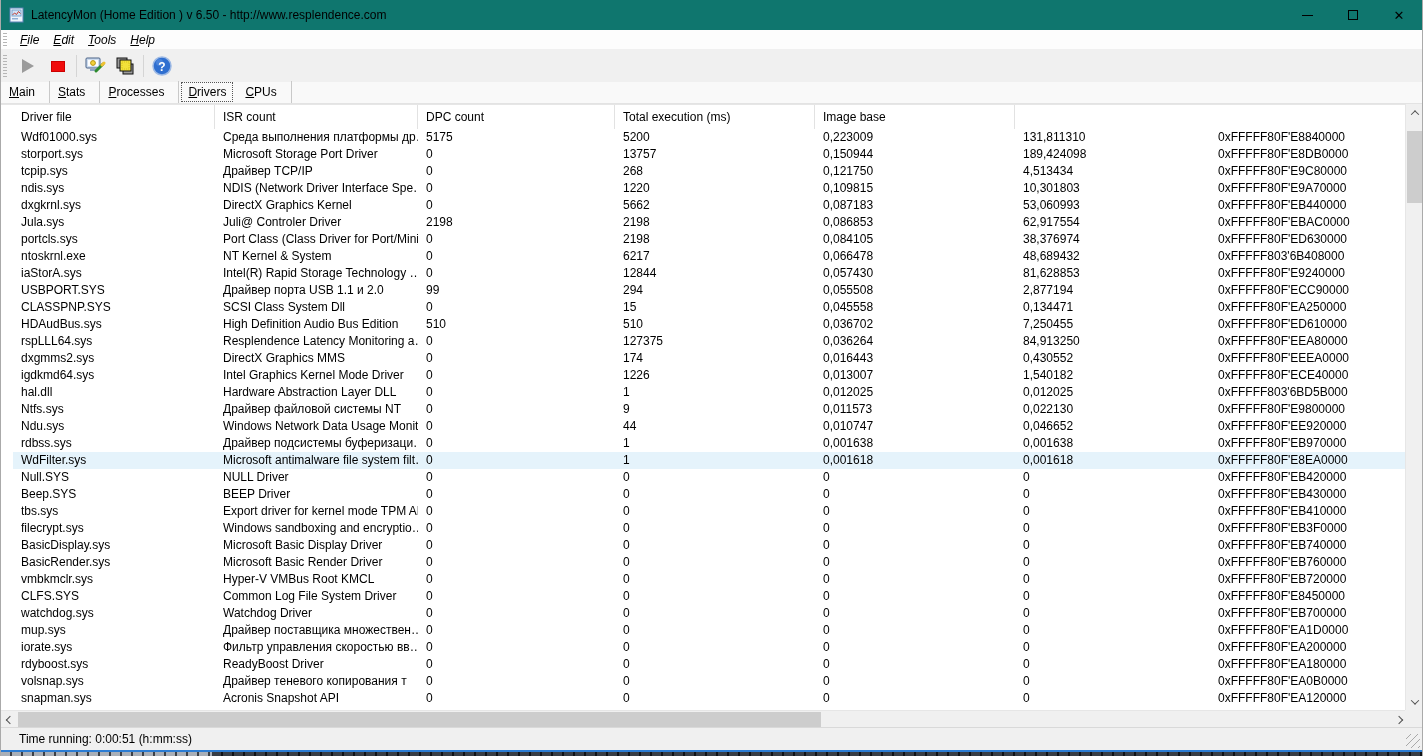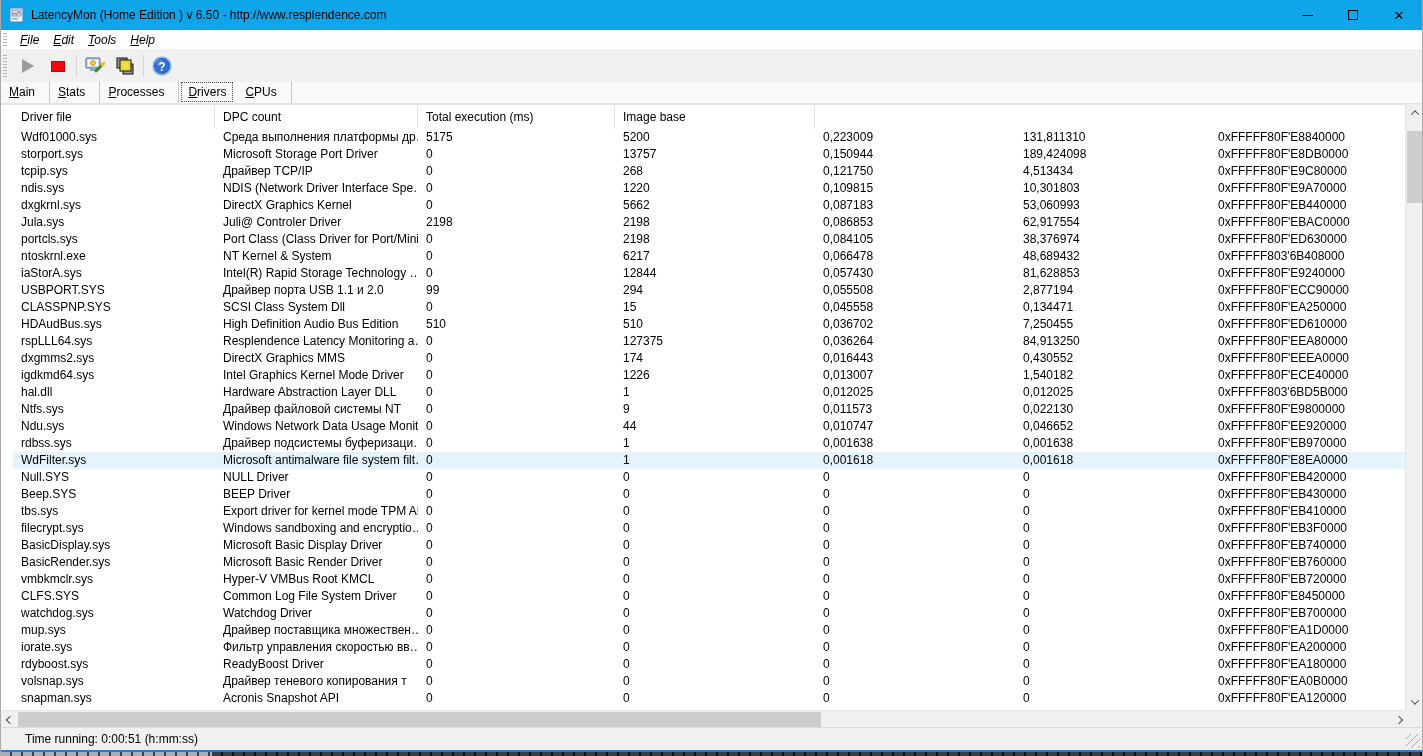--- a/index.html
+++ b/index.html
@@ -2,21 +2,21 @@
 <html><head>
 <meta charset="utf-8">
 <style>
   * { margin:0; padding:0; box-sizing:border-box; }
   html,body { width:1423px; height:756px; }
   body { font-family:"Liberation Sans", sans-serif; font-size:12px; color:#000; background:#fff; }
   .window { position:relative; width:1423px; height:756px; background:#fff; overflow:hidden;
             border-left:1px solid #aaa; border-right:1px solid #aaa; }
 
   
-  .titlebar { position:absolute; top:0; left:0; right:0; height:30px; background:#0ea5e9; }
+  .titlebar { position:absolute; top:0; left:0; right:0; height:30px; background:#0f766e; }
   .app-icon { position:absolute; left:8px; top:7px; width:16px; height:16px; }
   .title-text { position:absolute; left:30px; top:8px; white-space:nowrap; }
   .win-controls { position:absolute; right:0; top:0; height:30px; display:flex; }
   .win-btn { width:46px; height:30px; display:flex; align-items:center; justify-content:center; }
   .glyph-min { width:11px; height:1px; background:#000; }
   .glyph-max { width:10px; height:10px; border:1px solid #000; }
   .glyph-close { font-size:13px; line-height:1; }
 
   
   .menubar { position:absolute; top:30px; left:0; right:0; height:20px; background:#fdfdfd; display:flex; align-items:center; border-bottom:1px solid #f0f0f0; }
@@ -56,21 +56,21 @@
   .chev.up { transform:rotate(-45deg) translate(-1px,1px); }
   .chev.down { transform:rotate(135deg) translate(-1px,1px); }
   .chev.left { transform:rotate(-135deg); }
   .chev.right { transform:rotate(45deg); }
   .hscroll { position:absolute; top:710px; left:0; width:1406px; height:17px; background:#f0f0f0; border-top:1px solid #e6e6e6; }
   .hthumb { position:absolute; left:17px; top:1px; width:803px; height:15px; background:#cdcdcd; }
   .corner { position:absolute; top:710px; right:0; width:17px; height:17px; background:#f0f0f0; }
 
   
   .statusbar { position:absolute; top:727px; left:0; right:0; height:23px; background:#f0f0f0; border-top:1px solid #d9d9d9; display:flex; align-items:center; }
-  .status-text { padding-left:24px;text-align:center; }
+  .status-text { padding-left:18px;text-align:center; }
   .resize-grip { position:absolute; right:2px; bottom:2px; width:14px; height:14px;
     background:repeating-linear-gradient(135deg, transparent 0 3px, #a9a9a9 3px 4px, transparent 4px 5px); }
 
   
   .bottomstrip { position:absolute; top:750px; left:0; right:0; height:6px; border-top:2px solid #2b7cd3; display:flex; }
   .strip-left  { width:211px; height:4px;
     background:repeating-linear-gradient(90deg,#a9afb7 0 9px,#3c4046 9px 11px); }
   .strip-right { flex:1; height:4px;
     background:repeating-linear-gradient(90deg,#383d44 0 9px,#101215 9px 11px); }
 </style>
@@ -149,20 +149,21 @@
     <span class="tab accel"><span class="u">M</span>ain</span>
     <span class="tab accel"><span class="u">S</span>tats</span>
     <span class="tab accel"><span class="u">P</span>rocesses</span>
     <span class="tab accel active"><span class="u">D</span>rivers</span>
     <span class="tab accel"><span class="u">C</span>PUs</span>
   </div>
 
   <div class="listview">
     <div class="lv-grid lv-header">
       <div class="hcell">Driver file</div>
+      <div class="hcell">ISR count</div>
       <div class="hcell">DPC count</div>
       <div class="hcell">Total execution (ms)</div>
       <div class="hcell">Image base</div>
     </div>
     <div class="lv-body">
         <div class="lv-grid lv-row">
       <div class="cell">Wdf01000.sys</div>
       <div class="cell">Среда выполнения платформы др…</div>
       <div class="cell">5175</div>
       <div class="cell">5200</div>

